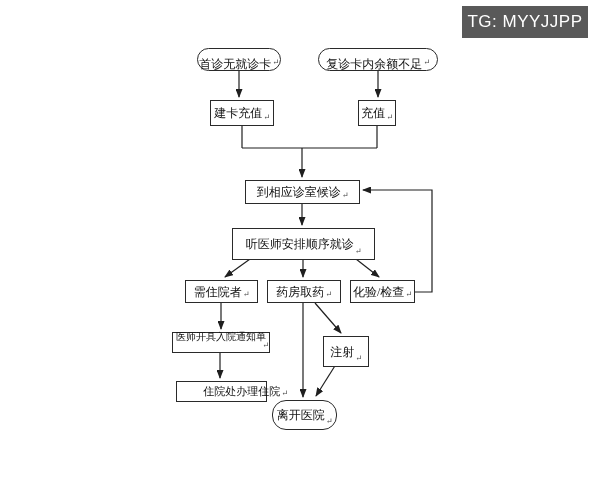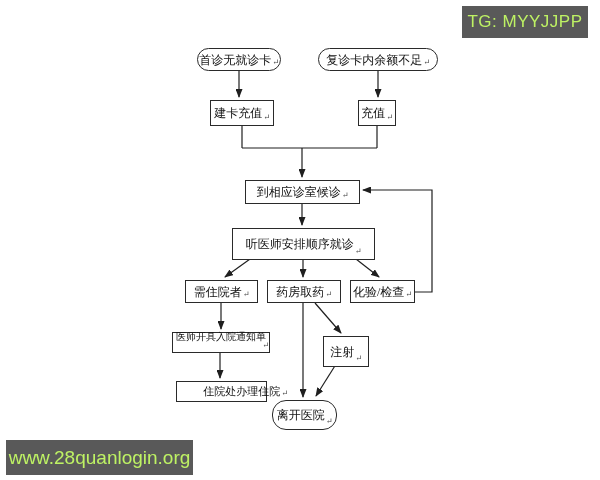--- a/index.html
+++ b/index.html
@@ -2,27 +2,27 @@
 <html><head>
 <meta charset="utf-8">
 <style>
   html,body{margin:0;padding:0;background:#fff;}
   #stage{position:relative;width:600px;height:480px;background:#ffffff;overflow:hidden;
          font-family:"Liberation Serif","DejaVu Serif",serif;}
   #edges{position:absolute;left:0;top:0;width:600px;height:480px;}
   .node{position:absolute;box-sizing:border-box;border:1.3px solid #2a2a2a;background:#ffffff;
         display:flex;align-items:center;justify-content:center;white-space:nowrap;
         font-size:12px;color:#111;line-height:1;}
-  .stadium{border-radius:12px;}
+  .stadium{border-radius:12px;align-items:flex-end;}
   .big-round{border-radius:14px;}
   .fs10{font-size:10px;flex-direction:column;}
   .fs11{font-size:11px;padding-left:48px;}
   .ret{font-size:8px;color:#444;margin-left:1px;align-self:flex-end;padding-bottom:3px;}
   .badge{position:absolute;display:flex;align-items:center;justify-content:center;
-         background:#595959;color:#bef264;font-family:"Liberation Sans","DejaVu Sans",sans-serif;}
+         background:#595959;color:#ffffff;font-family:"Liberation Sans","DejaVu Sans",sans-serif;}
   .badge-tg{left:462px;top:6px;width:126px;height:32px;font-size:17px;letter-spacing:0.5px;}
   .badge-site{left:6px;top:440px;width:187px;height:35px;font-size:19px;}
 </style>
 </head>
 <body>
 
 <div id="stage">
 
   <svg id="edges" viewBox="0 0 600 480" xmlns="http://www.w3.org/2000/svg">
     <defs>
@@ -110,15 +110,14 @@
       <span class="ret">↵</span>
   </div>
 
   <div class="node big-round" style="left:272px;top:400px;width:65px;height:30px">
     <span>离开医院</span>
       <span class="ret">↵</span>
   </div>
 
   <div class="badge badge-tg">TG: MYYJJPP</div>
 
-  <div class="badge badge-site">www.28quanlogin.org</div>
 
 </div>
 
 </body></html>

